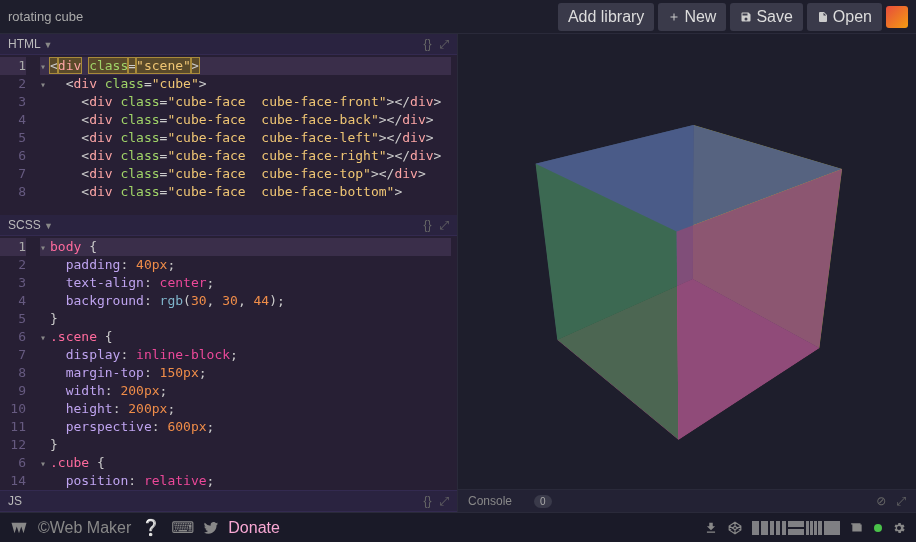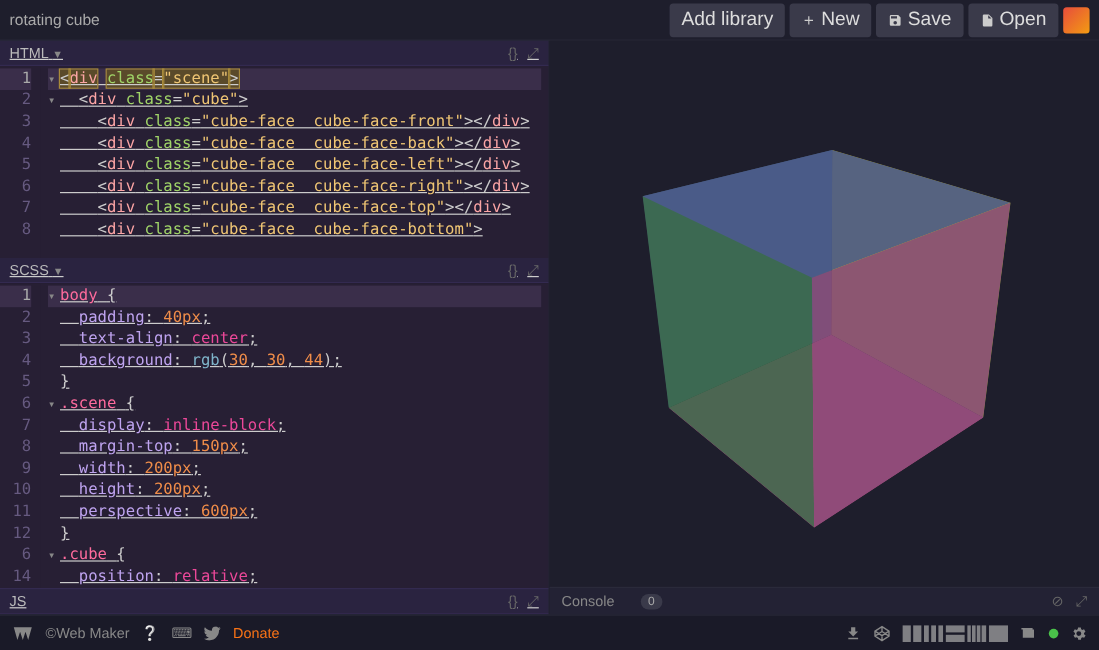--- a/index.html
+++ b/index.html
@@ -26,21 +26,21 @@
   .top-actions { display: flex; gap: 4px; align-items: center; }
   .btn {
     background: #3a3a4a; color: #ddd; border: none;
     padding: 5px 10px; font-size: 16px; border-radius: 3px;
     display: flex; align-items: center; gap: 4px; cursor: pointer;
   }
   .ico { width: 12px; height: 12px; display: inline-block; }
   .avatar { width: 22px; height: 22px; border-radius: 3px; background: linear-gradient(135deg,#e74c3c,#f39c12); }
   
   .main { flex: 1; display: flex; min-height: 0; }
-  .left { width: 458px; display: flex; flex-direction: column; border-right: 1px solid #2a2a3a; min-height: 0; text-decoration: underline; }
+  .left { width: 458px; display: flex; flex-direction: column; border-right: 1px solid #2a2a3a; min-height: 0; }
   .right { flex: 1; display: flex; flex-direction: column; background: #1e1e2c; }
   
   .pane-hdr {
     display: flex; align-items: center; justify-content: space-between;
     background: #2a2340; padding: 3px 8px; font-size: 12px; color: #bbb;
     border-bottom: 1px solid #332a50;
   }
   .pane-hdr-left { display: flex; align-items: center; gap: 6px; }
   .chev { font-size: 9px; color: #888; }
   .pane-hdr-right { display: flex; gap: 8px; color: #666; }
@@ -98,25 +98,25 @@
     font-size: 12px; color: #888;
   }
   .console-left { display: flex; align-items: center; gap: 22px; }
   .badge { background: #3a3a4a; color: #aaa; font-size: 10px; padding: 1px 6px; border-radius: 8px; }
   .console-right { display: flex; gap: 10px; color: #666; }
   .console-right span { cursor: pointer; }
   
   .bottombar {
     display: flex; align-items: center; justify-content: space-between;
     height: 30px; padding: 0 10px; background: #1a1a28;
-    border-top: 1px solid #2a2a3a; font-size: 12px; color: #888;
+    border-top: 1px solid #2a2a3a; font-size: 16px; color: #888;
   }
   .bottom-left { display: flex; align-items: center; gap: 10px; }
   .bottom-right { display: flex; align-items: center; gap: 10px; }
-  .donate { color: #f97316; cursor: pointer; text-align: center; }
+  .donate { color: #f9a8d4; cursor: pointer; text-align: center; }
   .logo { width: 18px; height: 14px; }
   .layout-icons { display: flex; gap: 2px; }
   .layout-ico { width: 16px; height: 14px; display: inline-block; cursor: pointer; opacity: 0.7; }
   .dot-green { width: 8px; height: 8px; border-radius: 50%; background: #4ac24a; display: inline-block; }
   svg { display: block; }
 </style>
 </head>
 <body>
 
 <div class="app">

